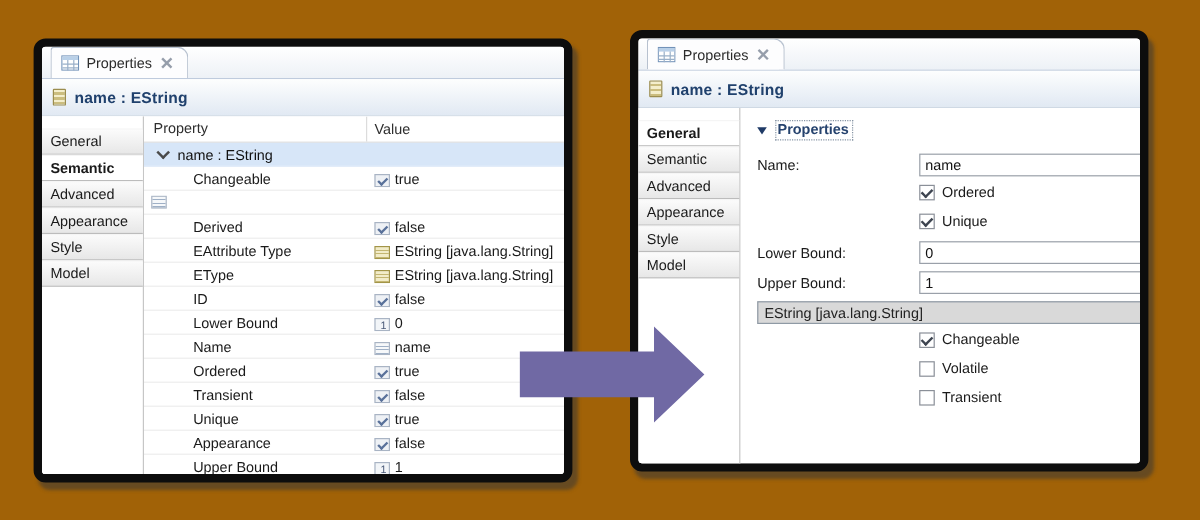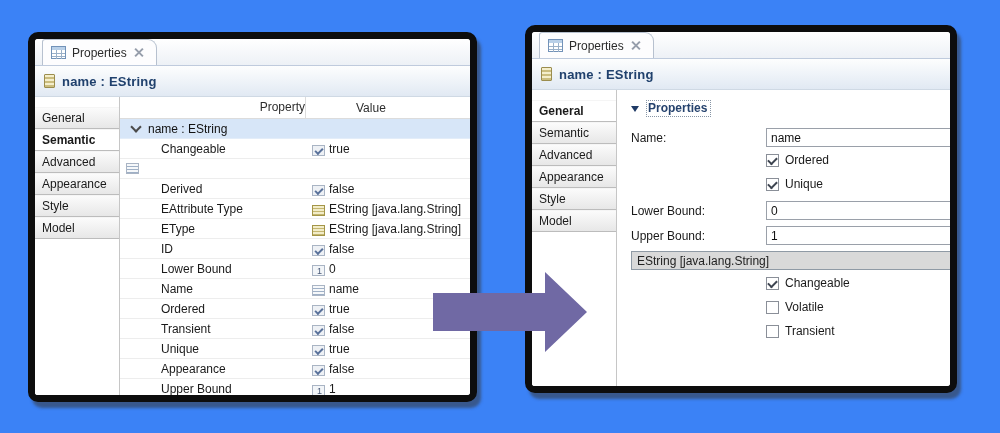--- a/index.html
+++ b/index.html
@@ -1,16 +1,16 @@
 <!DOCTYPE html>
 <html><head>
 <meta charset="utf-8">
 <style>
   html,body{margin:0;padding:0;background:#fff;}
-  .stage{position:relative;width:1000px;height:433px;background:#3b82f6;overflow:hidden;
+  .stage{position:relative;width:1000px;height:433px;background:#a16207;overflow:hidden;
          font-family:"Liberation Sans",sans-serif;-webkit-font-smoothing:antialiased;}
 
   
   .panel{position:absolute;box-sizing:border-box;border:7px solid #0d0d0d;border-radius:10px;
          background:#fff;overflow:hidden;box-shadow:4px 6px 3px rgba(55,55,55,.55);}
   .panel.left{left:28px;top:32px;width:449px;height:370px;}
   .panel.right{left:525px;top:25px;width:432px;height:368px;}
 
   
   .tabbar{height:26px;background:linear-gradient(#ffffff,#edf1f6);border-bottom:1px solid #bfcbdd;
@@ -31,23 +31,23 @@
   
   .pbody{display:flex;height:calc(100% - 57px);background:#fff;}
   .sidebar{width:84px;flex:none;border-right:1px solid #c6c6c6;padding-top:10px;background:#fff;}
   .side-tab{height:20px;line-height:20px;padding-left:7px;font-size:12px;color:#1a1a1a;
             background:linear-gradient(#fbfbfb,#e7e7e7);border-bottom:1px solid #bcbcbc;border-top:1px solid #f5f5f5;
             cursor:default;}
   .side-tab.selected{background:#fff;font-weight:bold;}
 
   
   .content{flex:1;position:relative;overflow:hidden;font-size:12px;}
-  .tblhead{display:flex;height:21px;align-items:center;border-bottom:1px solid #dcdcdc;color:#2e2e2e;text-align:right;}
+  .tblhead{display:flex;height:21px;align-items:center;border-bottom:1px solid #dcdcdc;color:#2e2e2e;}
   .tblhead .c1{width:186px;box-sizing:border-box;padding-left:8px;border-right:1px solid #dcdcdc;height:100%;line-height:21px;}
-  .tblhead .c2{padding-left:6px;margin-left:44px;}
+  .tblhead .c2{padding-left:6px;}
   .trow{display:flex;height:19px;align-items:center;border-bottom:1px solid #ededed;}
   .trow.root{background:#d7e6f8;border-bottom:1px solid #e3edf9;}
   .chev{width:6px;height:6px;border-right:2px solid #4a4a4a;border-bottom:2px solid #4a4a4a;
         transform:rotate(45deg);margin:-3px 8px 0 12px;flex:none;}
   .rootlbl{color:#111;}
   .pcell{width:186px;flex:none;box-sizing:border-box;padding-left:41px;color:#1a1a1a;
          white-space:nowrap;overflow:hidden;}
   .vcell{display:flex;align-items:flex-end;gap:4px;padding-left:6px;color:#1a1a1a;white-space:nowrap;overflow:hidden;}
   .vicon{display:inline-block;width:13px;height:11px;position:relative;flex:none;box-sizing:border-box;}
   .vicon.boolean{border:1px solid #a9b4c4;background:#eef1f5;}

